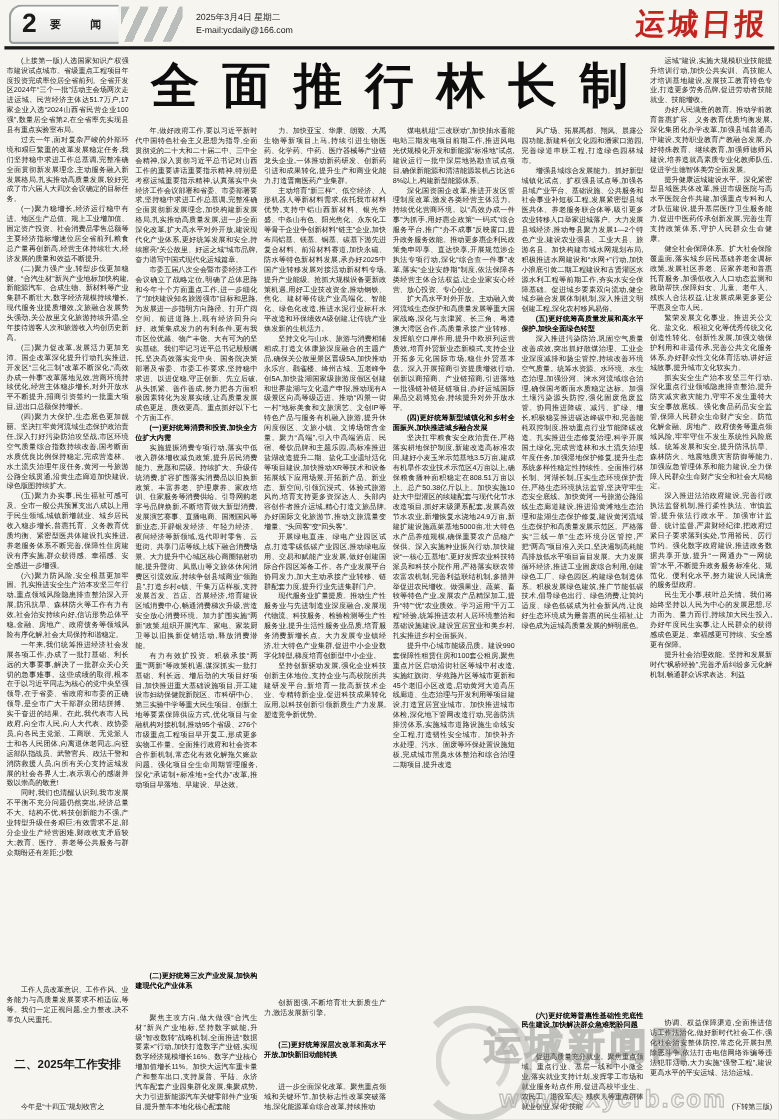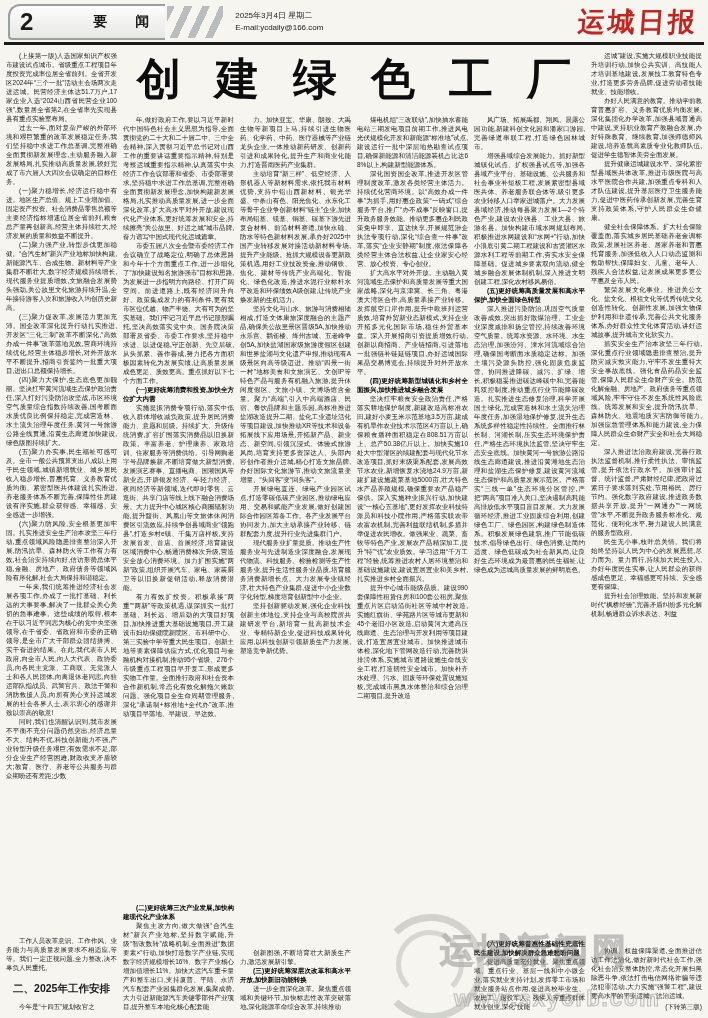--- a/index.html
+++ b/index.html
@@ -3,30 +3,30 @@
 <meta charset="utf-8">
 <style>
   html,body{margin:0;padding:0;background:#e9e8e4;}
   .page{position:relative;width:708px;height:1018px;background:#f6f5f0;overflow:hidden;
         font-family:"Liberation Sans",sans-serif;color:#1b1b1b;box-shadow:0 0 4px rgba(0,0,0,.25);}
   
   .hdr{position:relative;height:40px;display:flex;align-items:center;padding:4px 10px 0 8px;box-sizing:border-box;}
   .page-tag{display:flex;align-items:center;gap:12px;border:2px solid #9aa0a0;border-right:none;
             border-radius:12px 0 0 4px;padding:1px 4px 1px 10px;background:linear-gradient(#fdfdfc,#e7e8e5);height:30px;}
   .page-num{font-size:24px;font-weight:bold;line-height:1;}
-  .section-name{font-size:14px;font-weight:bold;letter-spacing:12px;white-space:nowrap;margin-left:48px;}
+  .section-name{font-size:10px;font-weight:bold;letter-spacing:12px;white-space:nowrap;}
   .stripes{width:56px;height:32px;margin-left:2px;
            background:repeating-linear-gradient(115deg,#b9bdbb 0 7px,transparent 7px 16px);}
   .date-block{margin-left:12px;font-size:8px;line-height:1.5;color:#222;white-space:nowrap;}
   .masthead{margin-left:auto;font-family:"DejaVu Serif",serif;font-weight:bold;font-size:27px;
             letter-spacing:3px;transform:skewX(-4deg);white-space:nowrap;}
   .rule{height:3px;background:#1a1a1a;margin:2px 4px 0 4px;}
   
   .bodywrap{display:flex;gap:6px;padding:6px 6px 0 6px;height:966px;box-sizing:border-box;}
-  .col{width:111px;flex:0 0 111px;overflow:hidden;display:flex;flex-direction:column;font-size:6.5px;line-height:9px;}
+  .col{width:111px;flex:0 0 111px;overflow:hidden;display:flex;flex-direction:column;font-size:6.5px;line-height:9px;gap:20px;}
   .mid{width:462px;flex:0 0 462px;display:flex;flex-direction:column;}
   .headline{font-size:44px;font-weight:900;line-height:52px;height:54px;margin:2px 0 8px 0;
             padding:0 14px;text-align:justify;text-align-last:justify;color:#0d0d0d;
             font-family:"Liberation Sans",sans-serif;}
   .mid-cols{display:flex;gap:6px;flex:1;min-height:0;}
   .col-top{flex:1 1 auto;min-height:0;overflow:hidden;}
   .p{margin:0;text-align:justify;word-break:break-all;text-indent:2em;}
   .p.bold-head{font-weight:bold;color:#000;}
   .p.center-head{text-align:center;text-align-last:center;text-indent:0;font-size:10.5px;line-height:13px;
                  font-weight:bold;margin:10px 0 7px 0;}
@@ -75,21 +75,21 @@
           <p class="p ">(六)聚力防风险,安全根基更加牢固。扎实推进安全生产治本攻坚三年行动,重点领域风险隐患排查整治深入开展,防汛抗旱、森林防火等工作有力有效,社会治安持续向好,信访形势总体平稳,金融、房地产、政府债务等领域风险有序化解,社会大局保持和谐稳定。</p>
           <p class="p ">一年来,我们统筹推进经济社会发展各项工作,办成了一批打基础、利长远的大事要事,解决了一批群众关心关切的急事难事。这些成绩的取得,根本在于以习近平同志为核心的党中央坚强领导,在于省委、省政府和市委的正确领导,是全市广大干部群众团结拼搏、实干奋进的结果。在此,我代表市人民政府,向全市人民,向人大代表、政协委员,向各民主党派、工商联、无党派人士和各人民团体,向离退休老同志,向驻运部队指战员、武警官兵、政法干警和消防救援人员,向所有关心支持运城发展的社会各界人士,表示衷心的感谢并致以崇高的敬意!</p>
           <p class="p ">同时,我们也清醒认识到,我市发展不平衡不充分问题仍然突出,经济总量不大、结构不优,科技创新能力不强,产业转型升级任务艰巨;有效需求不足,部分企业生产经营困难,财政收支矛盾较大;教育、医疗、养老等公共服务与群众期盼还有差距;少数</p>
         </div>
     <p class="p ">工作人员改革意识、工作作风、业务能力与高质量发展要求不相适应,等等。我们一定正视问题,全力整改,决不辜负人民重托。</p>
         <p class="p center-head">二、2025年工作安排</p>
         <p class="p ">今年是“十四五”规划收官之</p>
       </div>
 
     <div class="mid">
-      <h1 class="headline">创建绿色工厂</h1>
+      <h1 class="headline">全面推行林长制</h1>
       <div class="mid-cols">
         <div class="col">
           <div class="col-top">
               <p class="p ">年,做好政府工作,要以习近平新时代中国特色社会主义思想为指导,全面贯彻党的二十大和二十届二中、三中全会精神,深入贯彻习近平总书记对山西工作的重要讲话重要指示精神,特别是考察运城重要指示精神,认真落实中央经济工作会议部署和省委、市委部署要求,坚持稳中求进工作总基调,完整准确全面贯彻新发展理念,加快构建新发展格局,扎实推动高质量发展,进一步全面深化改革,扩大高水平对外开放,建设现代化产业体系,更好统筹发展和安全,持续擦亮“关公故里、好运之城”城市品牌,奋力谱写中国式现代化运城篇章。</p>
               <p class="p ">市委五届八次全会暨市委经济工作会议确立了战略定位,明确了总体思路和今年十个方面重点工作,进一步细化了“加快建设知名旅游强市”目标和思路,为发展进一步指明方向路径、打开广阔空间。前进道路上,既有经济回升向好、政策集成发力的有利条件,更有我市区位优越、物产丰饶、大有可为的坚实基础。我们牢记习近平总书记殷殷嘱托,坚决高效落实党中央、国务院决策部署及省委、市委工作要求,坚持稳中求进、以进促稳,守正创新、先立后破,从头抓紧、善作善成,努力把各方面积极因素转化为发展实绩,让高质量发展成色更足、质效更高。重点抓好以下七个方面工作。</p>
               <p class="p bold-head">(一)更好统筹消费和投资,加快全方位扩大内需</p>
               <p class="p ">实施提振消费专项行动,落实中低收入群体增收减负政策,提升居民消费能力、意愿和层级。持续扩大、升级传统消费,扩容扩围落实消费品以旧换新政策。丰富养老、护理康养、家政培训、住家服务等消费供给。引导网购老字号品牌焕新,不断培育做大新型消费,发展演艺赛事、直播电商、国潮国风等新业态,开辟银发经济、年轻力经济、夜间经济等新领域,迭代即时零售、云逛街、共享门店等线上线下融合消费场景。大力提升中心城区核心商圈辐射功能,提升盬街、凤凰山等文旅体休闲消费区引流效应,持续争创县域商业“领跑县”,打造乡村e镇、千集万店样板,支持发展首发、首店、首展经济,培育建设区域消费中心,畅通消费梯次升级,营造安全放心消费环境。加力扩围实施“两新”政策,组织开展汽车、家电、家装厨卫等以旧换新促销活动,释放消费潜能。</p>
               <p class="p ">有力有效扩投资。积极承接“两重”“两新”等政策机遇,谋深抓实一批打基础、利长远、增后劲的大项目好项目,加快推进重大基础设施项目,开工建设市妇幼保健院新院区、市科研中心、第三实验中学等重大民生项目。创新土地等要素保障供应方式,优化项目与金融机构对接机制,推动95个省级、276个市级重点工程项目早开复工,形成更多实物工作量。全面推行政府和社会资本合作新机制,常态化有效化解拖欠账款问题。强化项目全生命周期管理服务,深化“承诺制+标准地+全代办”改革,推动项目早落地、早建设、早达效。</p>
             </div>
         <p class="p bold-head">(二)更好统筹三次产业发展,加快构建现代化产业体系</p>

